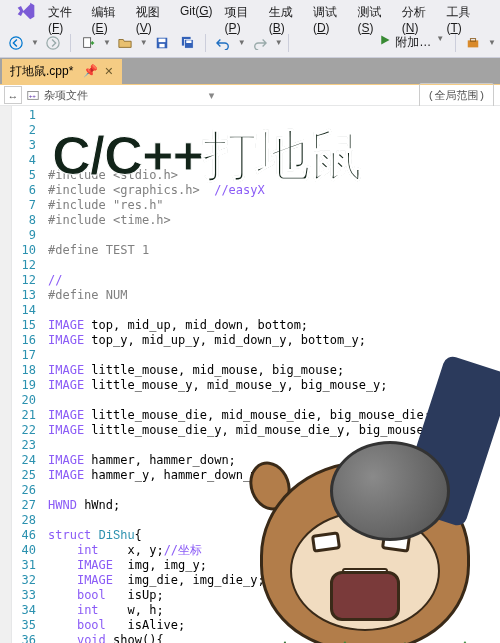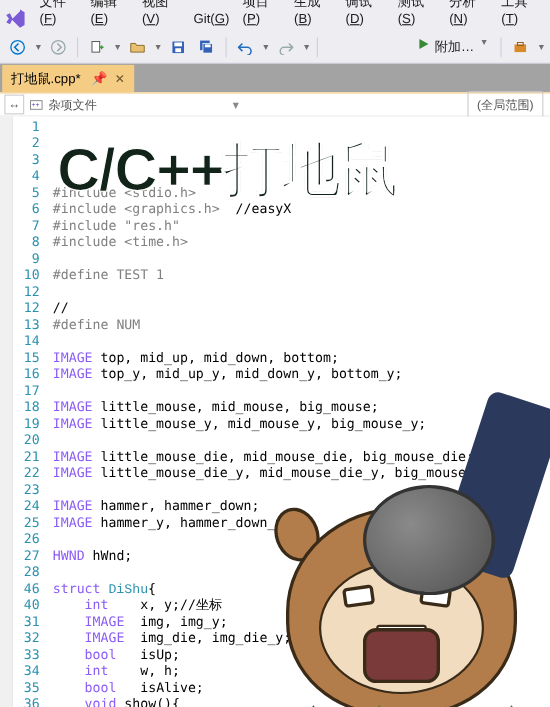--- a/index.html
+++ b/index.html
@@ -1,54 +1,54 @@
 <!DOCTYPE html>
 <html><head>
 <meta charset="utf-8">
 <style>
   * { margin: 0; padding: 0; box-sizing: border-box; }
   body { font-family: "Microsoft YaHei", "Segoe UI", sans-serif; font-size: 12px; background: #eeeef2; width: 500px; height: 643px; overflow: hidden; position: relative; }
   
   
-  .menubar { background: #eeeef2; display: flex; align-items: flex-end; height: 28px; padding: 0 4px; }
+  .menubar { background: #eeeef2; display: flex; align-items: flex-start; height: 28px; padding: 0 16px; }
   .vs-logo { width: 22px; height: 22px; margin-right: 6px; display: flex; align-items: center; justify-content: center; }
   .menu-item { padding: 4px 6px; cursor: default; color: #1b1b1c; }
   .menu-key { text-decoration: underline; }
   
   
   .toolbar { background: #eeeef2; display: flex; align-items: center; height: 30px; padding: 2px 4px; border-bottom: 1px solid #cccedb; gap: 2px; }
   .tool-btn { width: 24px; height: 24px; display: flex; align-items: center; justify-content: center; cursor: pointer; border-radius: 2px; }
   .tool-sep { width: 1px; height: 18px; background: #cccedb; margin: 0 3px; }
   .tool-run { display: flex; align-items: flex-start; color: #1b1b1c; padding: 2px 6px; cursor: pointer; gap: 4px; }
   .dropdown-arrow { font-size: 8px; color: #717171; margin-left: 1px; }
   
   
   .tabbar { background: #a3a3a3; display: flex; align-items: center; height: 26px; padding: 0 2px; }
   .tab { background: #f5cc84; padding: 4px 8px; display: flex; align-items: center; gap: 6px; font-size: 12px; }
   .tab-close { cursor: pointer; font-size: 11px; color: #6d5a2c; }
   .tab-pin { margin-left: 4px; cursor: pointer; color: #444; }
   
   
   .crumb { background: #fff; border-top: 1px solid #f5cc84; border-bottom: 1px solid #e6e7e8; display: flex; align-items: center; height: 22px; padding: 0 4px; font-size: 11px; }
   .crumb-left { display: flex; align-items: center; gap: 4px; flex: 1; }
-  .crumb-right { color: #555; padding: 4px 8px; border: 1px solid #ccc; border-radius: 2px; margin-right: 2px; }
+  .crumb-right { color: #555; padding: 4px 8px; border: 1px solid #ccc; border-radius: 2px; margin-right: 2px; font-family: Liberation Mono, monospace; }
   .crumb-nav { width: 18px; height: 18px; display: flex; justify-content: center; align-items: center; border: 1px solid #ccc; cursor: pointer; color: #555; }
   .crumb-text { color: #555; }
   .crumb-icon { width: 14px; height: 14px; }
   
   
   .editor-wrap { display: flex; height: 565px; background: #fff; position: relative; }
   .margin { width: 12px; background: #f0f0f0; border-right: 1px solid #e6e7e8; }
   .gutter { width: 30px; background: #fff; text-align: right; padding: 2px 6px 0 0; color: #2b91af; font-family: Consolas, monospace; font-size: 12px; line-height: 15px; }
   .gutter div { height: 15px; }
   .code { flex: 1; font-family: Consolas, monospace; font-size: 12px; line-height: 15px; padding: 2px 0 0 6px; white-space: pre; color: #000; position: relative; }
   .code-line { height: 15px; }
   .c-kw { color: #8b5cf6; }
   .c-pp { color: #808080; }
-  .c-cmt { color: #000000; }
+  .c-cmt { color: #8b5cf6; }
   .c-type { color: #2b91af; font-family: Liberation Mono, monospace; }
   
   
   .overlay-title { position: absolute; top: 42px; left: 10px; font-size: 54px; font-weight: 900; color: #122419; z-index: 10; letter-spacing: -1px; font-family: "Microsoft YaHei", Arial, sans-serif; -webkit-text-stroke: 1px #fff; }
   
   
   .cartoon { position: absolute; right: -10px; bottom: -20px; width: 300px; height: 340px; z-index: 5; }
   .hammer-handle { position: absolute; top: 10px; right: 20px; width: 70px; height: 160px; background: #2b3a5c; border-radius: 10px; transform: rotate(18deg); }
   .hammer-head { position: absolute; top: 90px; right: 60px; width: 120px; height: 100px; background: radial-gradient(circle at 35% 35%, #8a8a8a, #4f4f4f); border-radius: 50%; border: 3px solid #333; }
   .mole-head { position: absolute; bottom: 40px; right: 40px; width: 210px; height: 190px; background: #b27d4a; border-radius: 50% 50% 45% 45%; border: 3px solid #3a2a18; }

